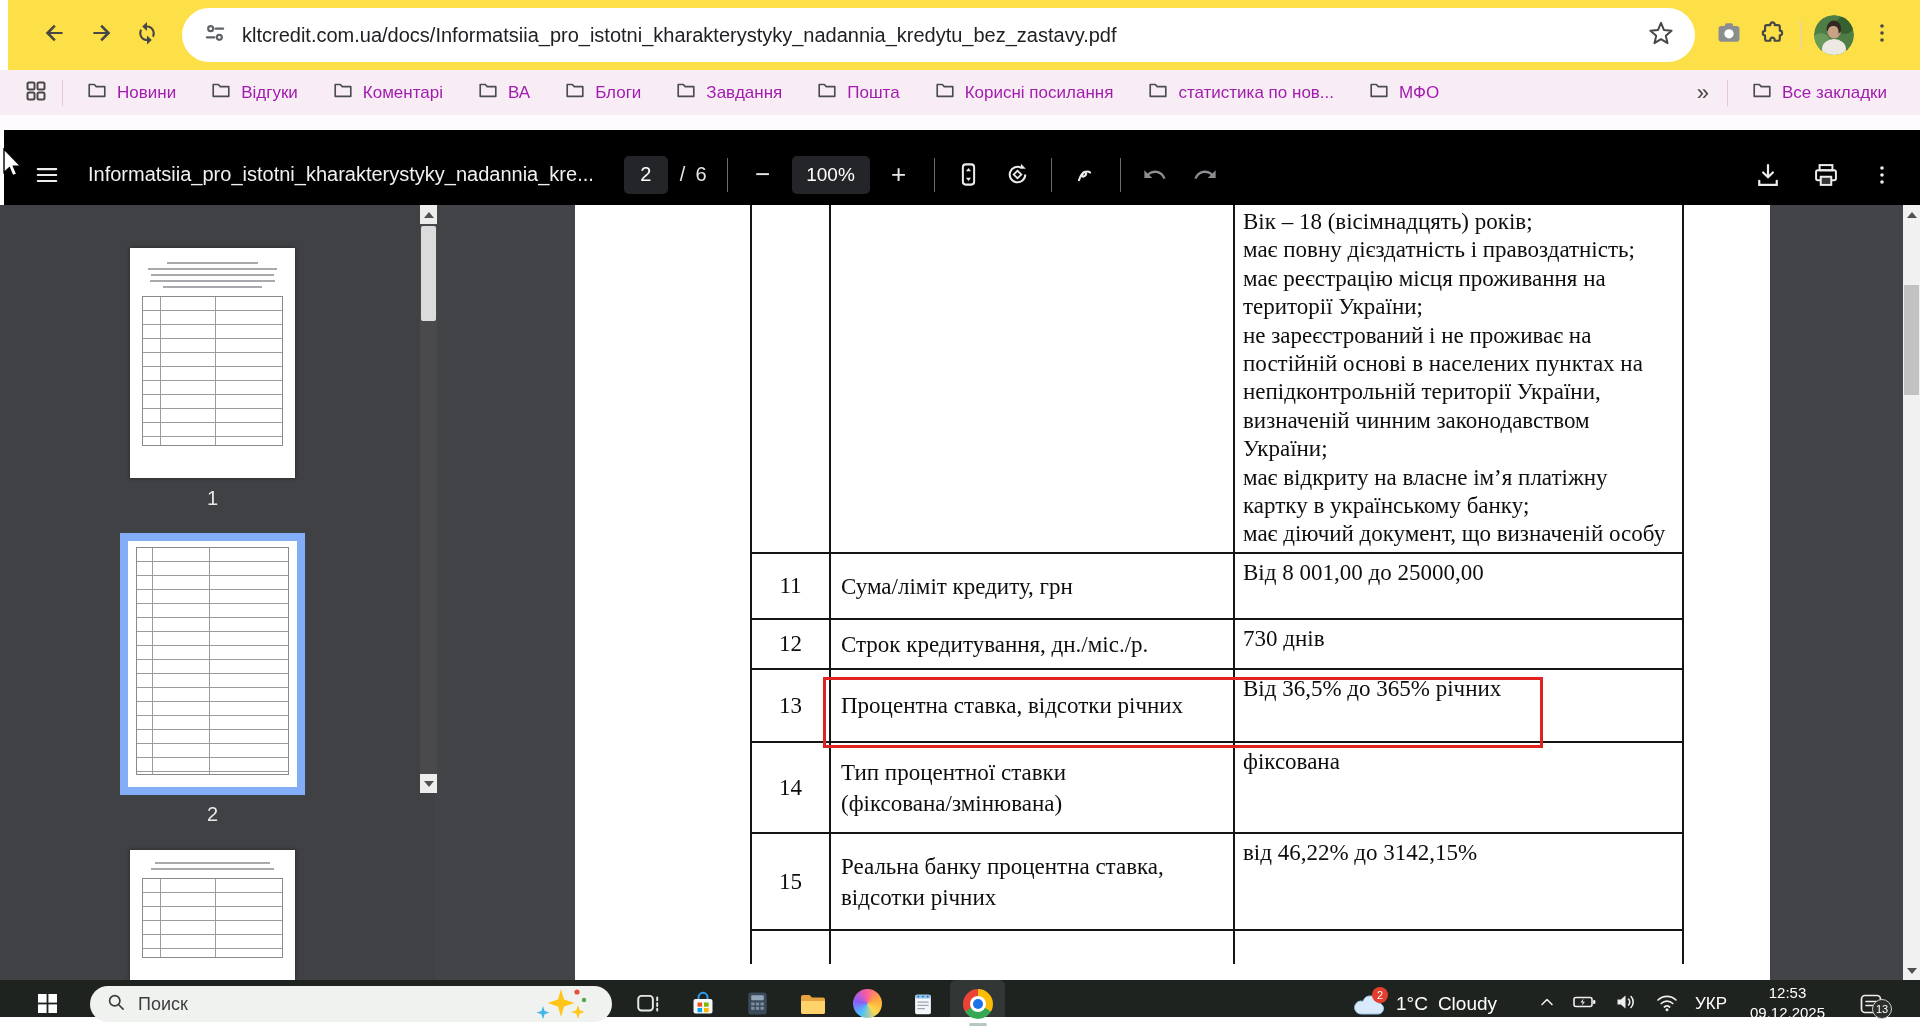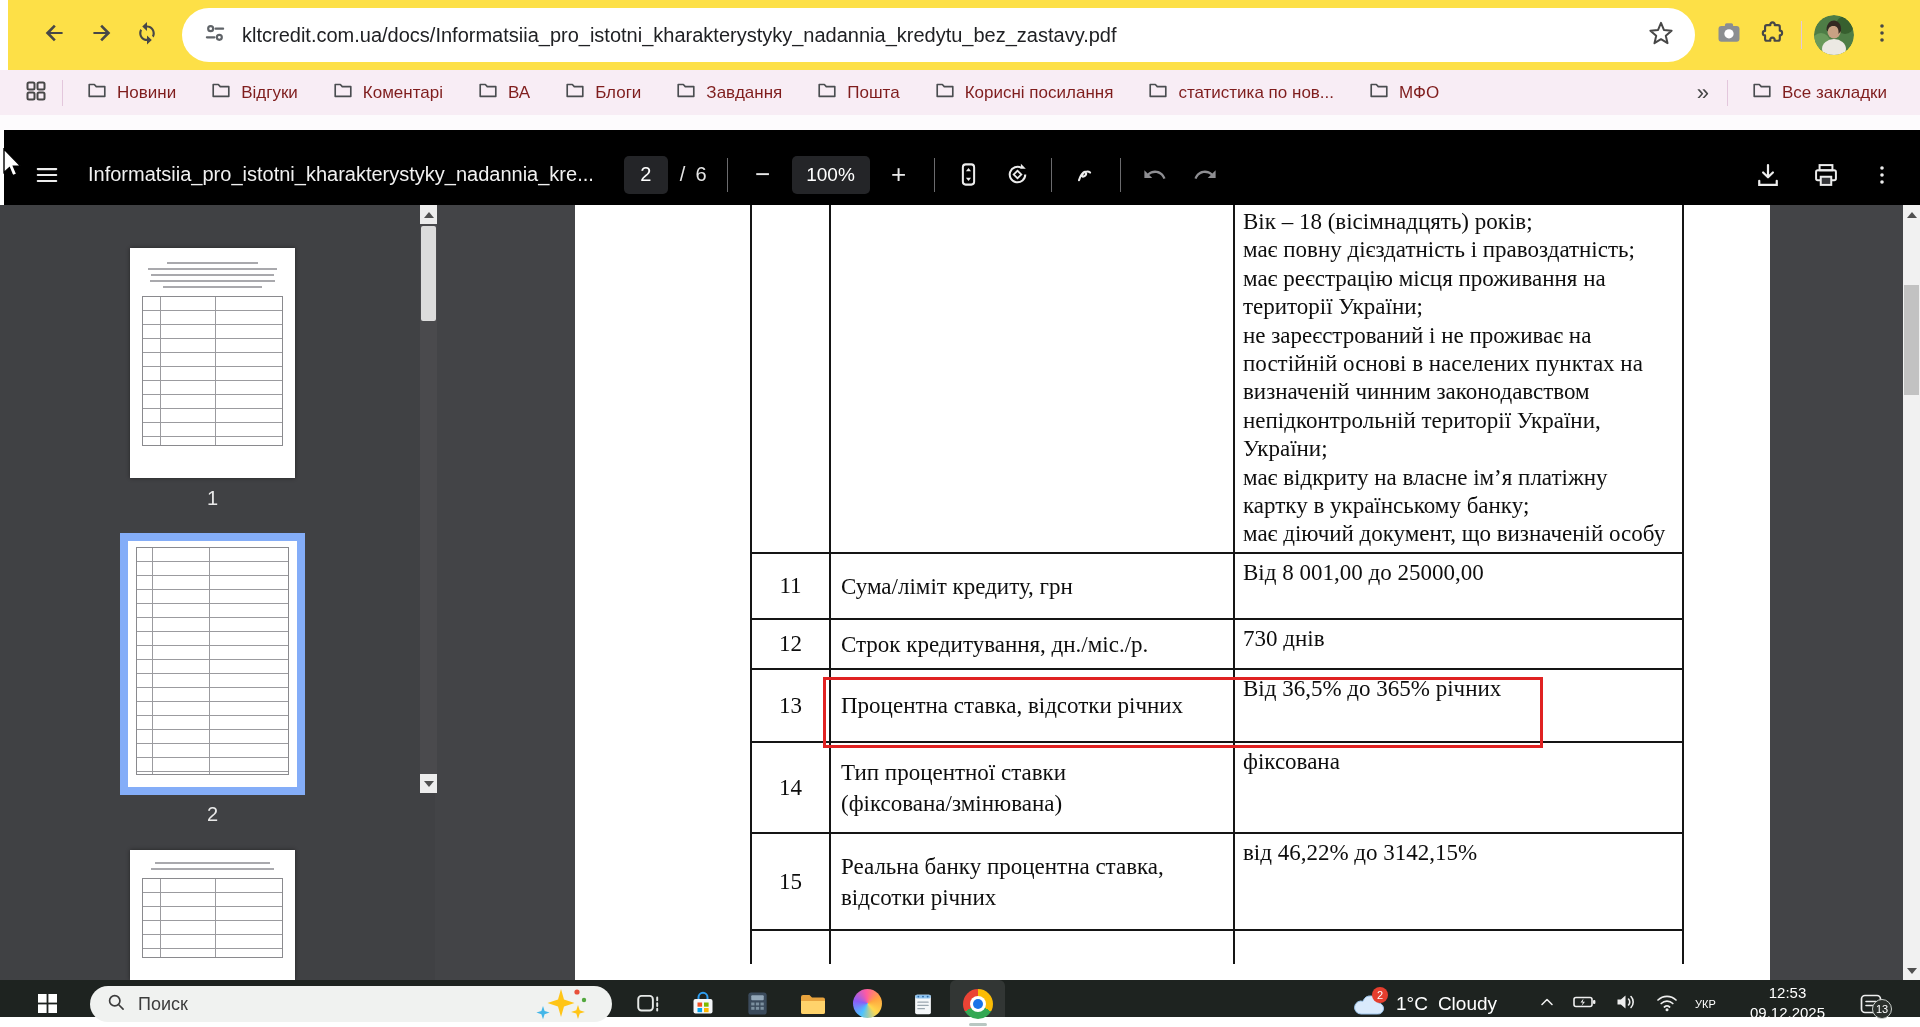--- a/index.html
+++ b/index.html
@@ -18,21 +18,21 @@
     margin-left:14px; }
   .pill-spacer { flex:1; }
   .right-ico { width:44px; height:44px; display:flex; align-items:center; justify-content:center; flex:0 0 auto; }
   .vdiv-pink { width:1px; height:28px; background:#e3c7dc; margin:0 6px; flex:0 0 auto; }
   .avatar { width:40px; height:40px; border-radius:50%; overflow:hidden; flex:0 0 auto; margin:0 6px; }
 
   
   .bookmarks { position:absolute; left:0; top:70px; width:1920px; height:45px;
     background:#f8edf5; display:flex; align-items:center; padding:0 16px; }
   .bm-item { display:flex; align-items:center; gap:9px; padding:0 17px; height:34px;
-    border-radius:8px; color:#7f1d1d; font-size:17px; white-space:nowrap; }
+    border-radius:8px; color:#a21caf; font-size:17px; white-space:nowrap; }
   .bm-divider { width:1px; height:26px; background:#e3c7dc; margin:0 6px; }
   .bm-spacer { flex:1; }
   .bm-chevron { font-size:22px; color:#474747; padding:0 12px; }
 
   .white-strip { position:absolute; left:0; top:115px; width:1920px; height:15px; background:#fdfbfd; }
 
   
   .pdf-toolbar { position:absolute; left:4px; top:130px; width:1920px; height:89px;
     background:#000000; display:flex; align-items:center; padding:0 30px; color:#ececec; }
   .pt-ico { display:flex; align-items:center; justify-content:center; flex:0 0 auto; }
@@ -101,21 +101,21 @@
   .tb-icon.active::after { content:""; position:absolute; bottom:1px; left:50%; transform:translateX(-50%);
     width:18px; height:3px; border-radius:2px; background:#b9c7c2; }
   .chrome-logo { width:30px; height:30px; border-radius:50%; position:relative;
     background:conic-gradient(from -120deg, #ea4335 0deg 120deg, #fbbc05 120deg 240deg, #34a853 240deg 360deg); }
   .chrome-logo::before { content:""; position:absolute; left:7px; top:7px; width:16px; height:16px;
     border-radius:50%; background:#fff; }
   .chrome-logo::after { content:""; position:absolute; left:10px; top:10px; width:10px; height:10px;
     border-radius:50%; background:#1a73e8; }
   .copilot-logo { width:29px; height:29px; border-radius:50%;
     background:conic-gradient(from 210deg, #4cc2ff, #8b5cf6, #ff5ca1, #ffa53e, #ffd84d, #4cc2ff); }
-  .tray-text { color:#fff; font-size:11px; white-space:nowrap; }
+  .tray-text { color:#fff; font-size:17px; white-space:nowrap; }
   .clock { position:absolute; left:1735px; top:3px; width:105px; text-align:center;
     color:#fff; font-size:15px; line-height:20px; }
   .weather-badge { position:absolute; left:20px; top:-4px; width:16px; height:16px; border-radius:50%;
     background:#e53e2e; color:#fff; font-size:11px; display:flex; align-items:center; justify-content:center; }
   .notif-badge { position:absolute; right:-8px; bottom:-2px; width:20px; height:20px; border-radius:50%;
     background:#2b302c; border:1.5px solid #ccd1cd; color:#fff; font-size:11px;
     display:flex; align-items:center; justify-content:center; }
 
   .cursor { position:absolute; left:2px; top:148px; z-index:50; }
 </style>
@@ -430,22 +430,22 @@
         <div class="trow first" style="height:347px;">
           <div class="c1"></div>
           <div class="c2"></div>
           <div class="c3" style="padding-top:3px;">
             <div class="cond-line">Вік  – 18 (вісімнадцять) років;</div>
             <div class="cond-line">має повну дієздатність і правоздатність;</div>
             <div class="cond-line">має реєстрацію місця проживання на</div>
             <div class="cond-line">території України;</div>
             <div class="cond-line">не зареєстрований і не проживає на</div>
             <div class="cond-line">постійній основі в населених пунктах на</div>
+            <div class="cond-line">непідконтрольній території України,</div>
             <div class="cond-line">визначеній чинним законодавством</div>
-            <div class="cond-line">непідконтрольній території України,</div>
             <div class="cond-line">України;</div>
             <div class="cond-line">має відкриту на власне ім’я платіжну</div>
             <div class="cond-line">картку в українському банку;</div>
             <div class="cond-line">має діючий документ, що визначеній особу</div>
           </div>
         </div>
 
         <div class="trow" style="height:66px;">
           <div class="c1">11</div>
           <div class="c2">

